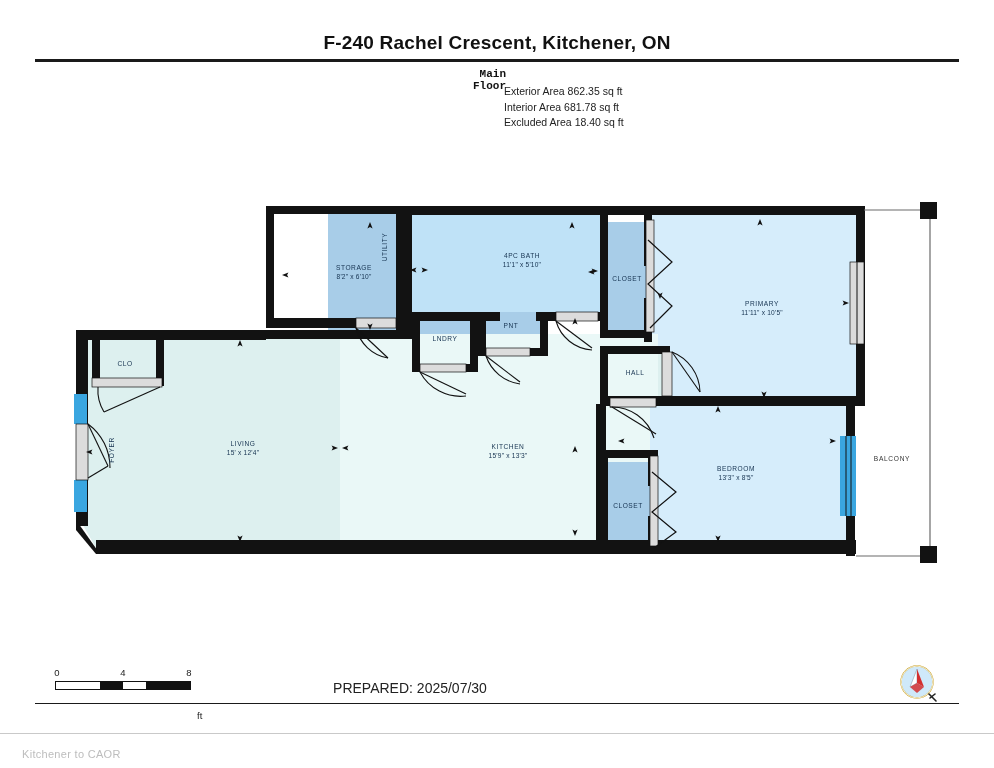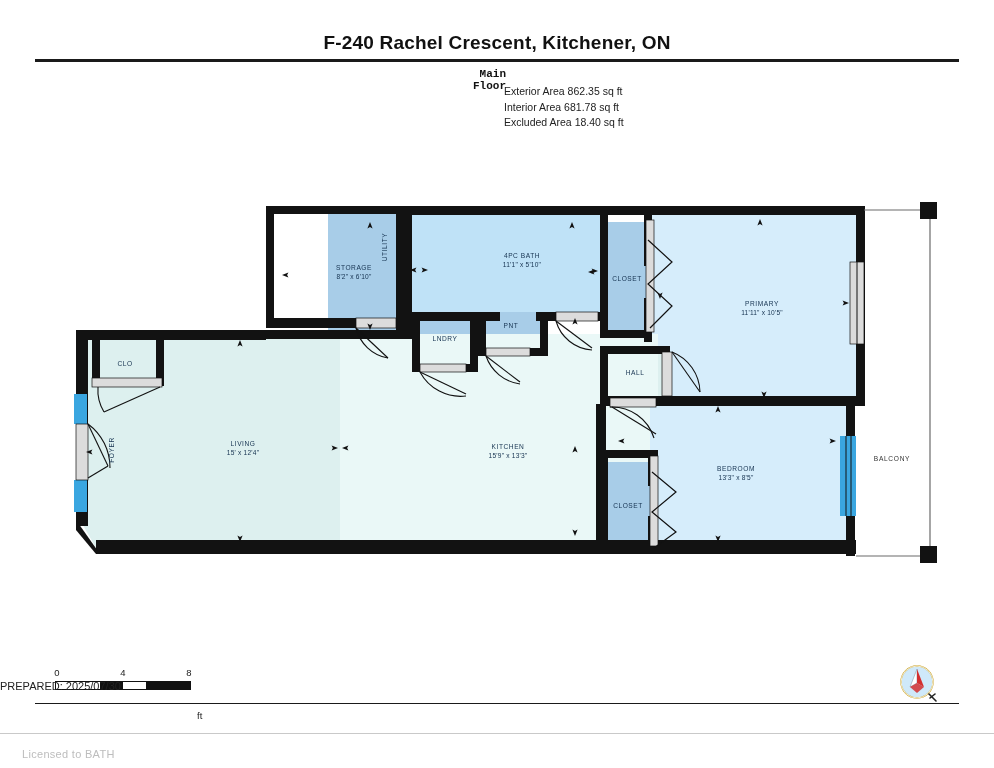--- a/index.html
+++ b/index.html
@@ -46,22 +46,22 @@
   .scale-nums{position:relative;height:12px;width:136px;}
   .scale-nums span{
     position:absolute;top:0;font-size:9.5px;color:#222;transform:translateX(-50%);
   }
   .scale-bar{position:relative;margin-top:2px;width:136px;height:9px;
     border:1px solid #111;box-sizing:border-box;background:#fff;}
   .scale-bar i{position:absolute;top:0;height:100%;background:#111;display:block;}
   .scale-ft{position:absolute;left:142px;top:11px;font-size:9.5px;color:#222;margin-top:32px;}
 
   .prepared{
-    position:absolute;left:0;top:680px;width:820px;
-    font-size:11px;color:#222;
+    position:absolute;left:0;top:680px;width:820px;text-align:center;
+    font-size:14px;color:#222;
   }
 
   
   .compass{position:absolute;left:896px;top:661px;width:46px;height:46px;}
 
   
   .rule-bot{position:absolute;left:35px;top:703px;width:924px;height:1px;background:#1a1a1a;}
   .disclaimer{
     position:absolute;left:0;top:712px;width:994px;text-align:center;
     font-size:8.2px;color:#333;letter-spacing:.05px;
@@ -334,15 +334,15 @@
       <circle cx="21" cy="21" r="16" fill="none" stroke="#ffffff" stroke-width="0.8"></circle>
       <g stroke="#222" stroke-width="1.6" stroke-linecap="round">
         <line x1="33" y1="33" x2="40" y2="40"></line>
         <line x1="34" y1="37" x2="39" y2="33"></line>
       </g>
     </svg>
   </div>
 
   <div class="rule-bot"></div>
   <div class="rule-foot"></div>
-  <div class="licensed">Licensed to BATH</div>
+  <div class="licensed">Kitchener to CAOR</div>
 
 </div>
 
 </body></html>

